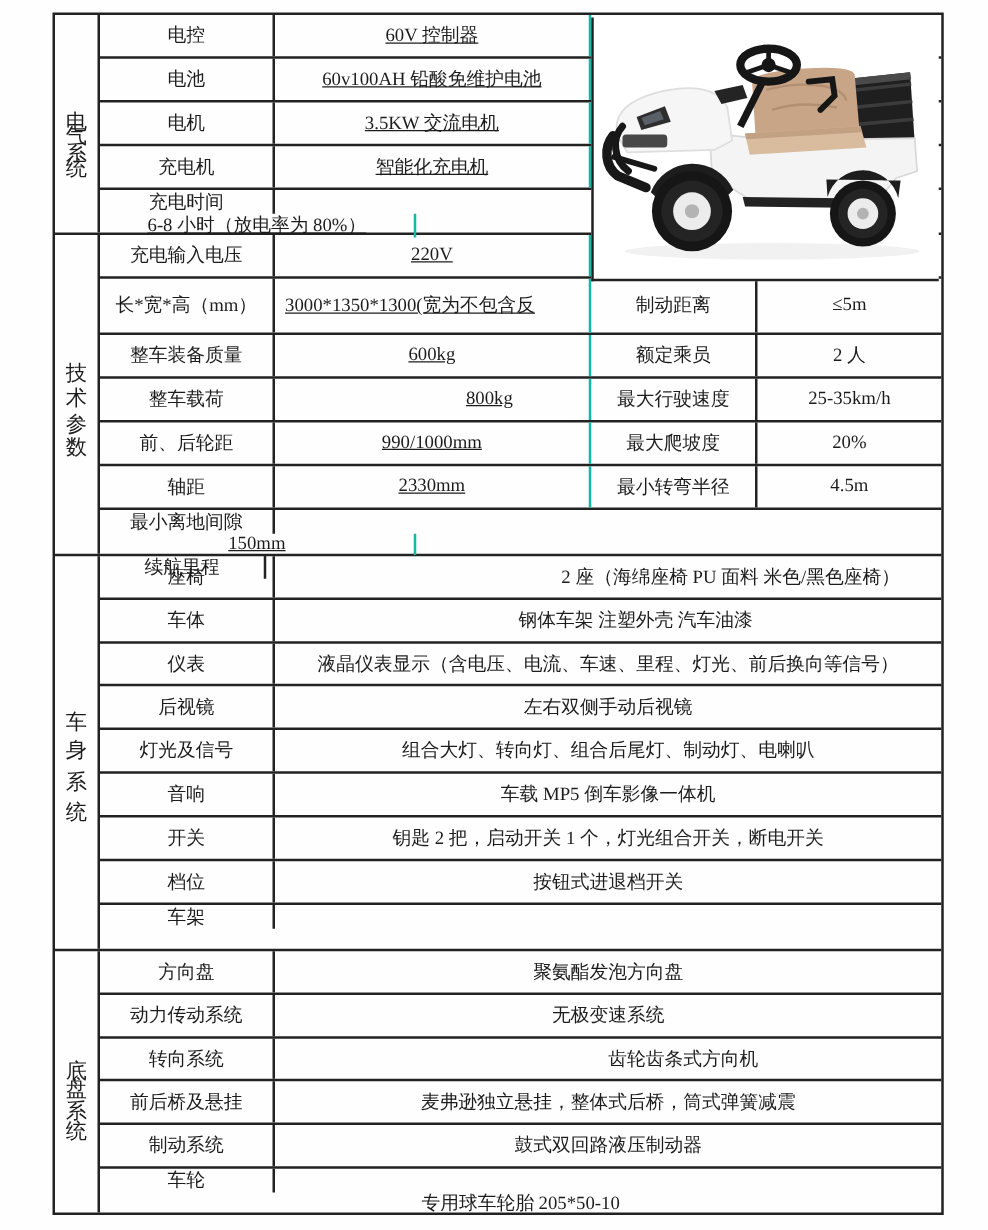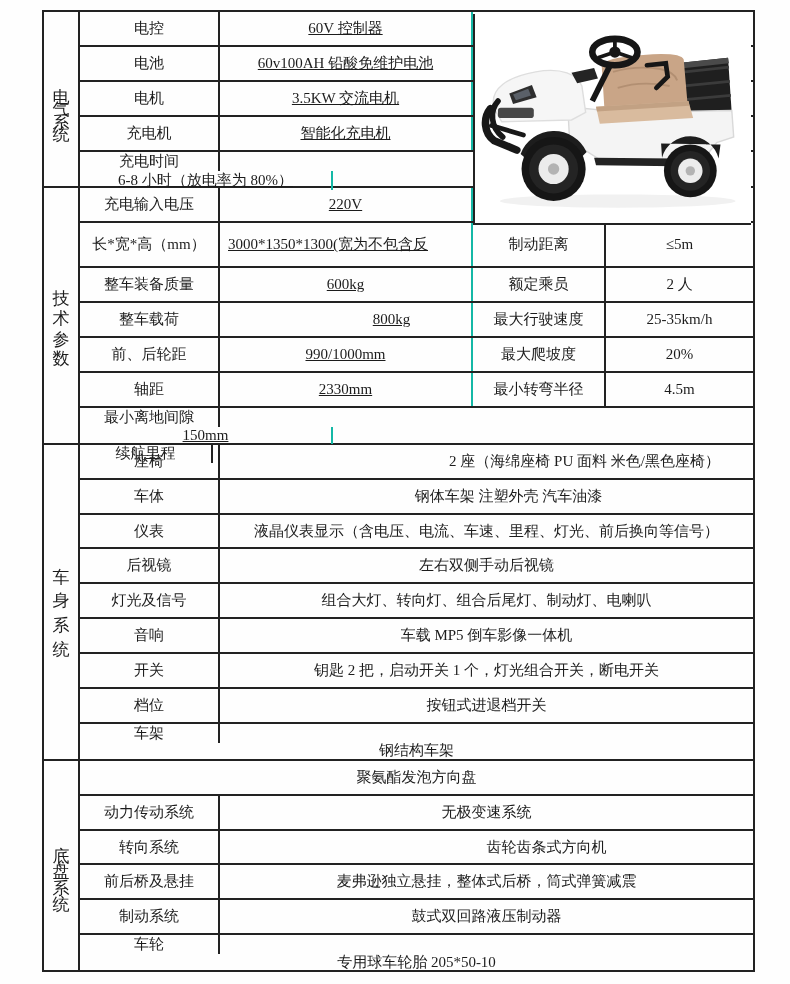--- a/index.html
+++ b/index.html
@@ -202,31 +202,31 @@
         <div class="row">
           <div class="cell attr">开关</div>
           <div class="cell val-flex">钥匙 2 把，启动开关 1 个，灯光组合开关，断电开关</div>
         </div>
         <div class="row">
           <div class="cell attr">档位</div>
           <div class="cell val-flex">按钮式进退档开关</div>
         </div>
         <div class="row">
           <div class="cell attr">车架</div>
-          <div class="cell val-flex">钢结构车架</div>
         </div>
       </div>
     </div>
 
     <div class="sec last">
       <div class="sec-label ls-16">
         <span>底盘系统</span>
       </div>
       <div class="sec-rows">
         <div class="row">
+          <div class="cell attr">方向盘</div>
           <div class="cell val-flex">聚氨酯发泡方向盘</div>
         </div>
         <div class="row">
           <div class="cell attr">动力传动系统</div>
           <div class="cell val-flex">无极变速系统</div>
         </div>
         <div class="row">
           <div class="cell attr">转向系统</div>
           <div class="cell val-flex nudge-60">齿轮齿条式方向机</div>
         </div>

